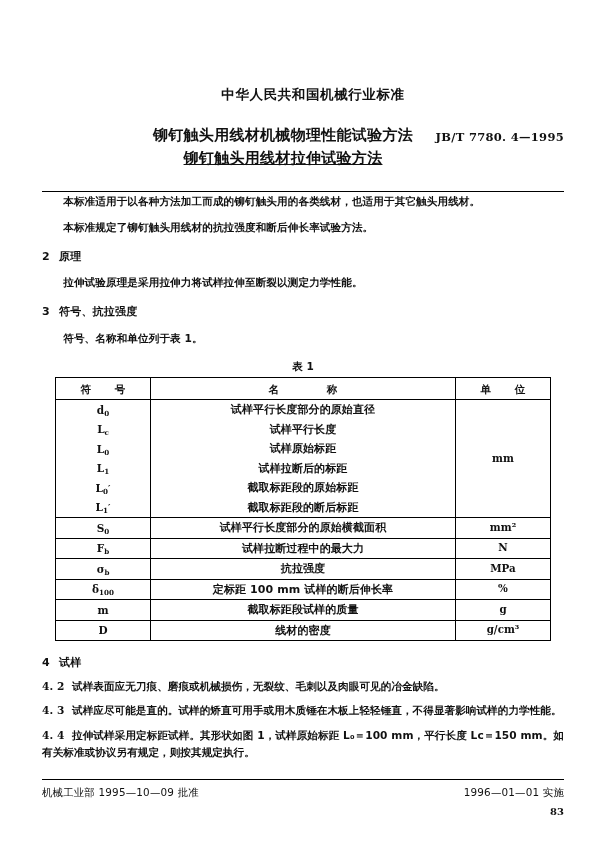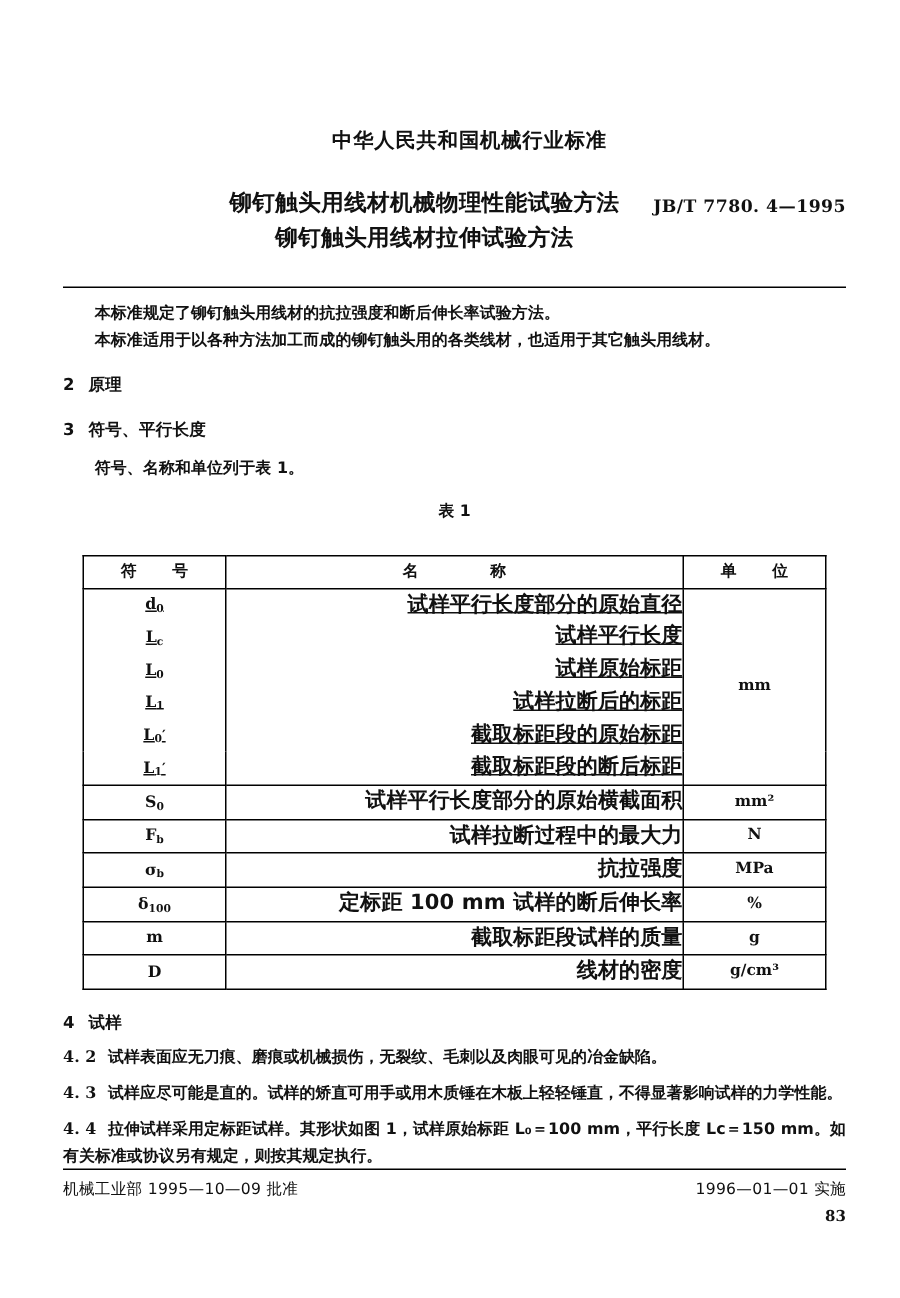--- a/index.html
+++ b/index.html
@@ -45,20 +45,21 @@
   .doc-title {
     text-align: center;
     font-size: 15px;
     font-weight: bold;
     line-height: 1.5;
     letter-spacing: 0.3px;
     padding: 0 120px 0 60px;
   }
   .doc-title .line2 {
     display: block;
+    text-decoration: underline;
   }
   .std-number {
     position: absolute;
     right: 36px;
     top: 6px;
     font-size: 11.5px;
     font-weight: bold;
     font-family: "DejaVu Serif", "Liberation Serif", serif;
     letter-spacing: 0.3px;
     white-space: nowrap;
@@ -109,21 +110,21 @@
     min-width: 30px;
     font-family: "DejaVu Serif", "Liberation Serif", serif;
   }
 
   
   .table-caption {
     text-align: center;
     font-size: 10.5px;
     font-weight: bold;
     margin-top: 12px;
-    margin-bottom: 21px;
+    margin-bottom: 3px;
   }
   table.spec {
     border-collapse: collapse;
     width: 495px;
     margin: 0 auto;
     table-layout: fixed;
   }
   table.spec th, table.spec td {
     border: 1px solid #000000;
     padding: 0;
@@ -139,35 +140,34 @@
   .col-name { width: 305px; }
   .col-unit { width: 95px; }
 
   td.sym {
     text-align: center;
     font-size: 10.5px;
     height: 19.5px;
     font-family: "DejaVu Serif", "Liberation Serif", serif;
   }
   td.name {
-    text-align: right;
+    text-align: center;
     padding-left: 11px;
-    font-size: 14px;
+    font-size: 11px;
     height: 19.5px;
     letter-spacing: 0.1px;
   }
   td.unit {
     text-align: center;
     font-size: 10.3px;
     font-family: "DejaVu Serif", "Liberation Serif", serif;
   }
   tr.inner td.sym, tr.inner td.name {
     border-top: none;
     border-bottom: none;
-    text-decoration: underline;
   }
   tr.first-inner td.sym, tr.first-inner td.name {
     border-top: 1px solid #000000;
   }
   tr.last-inner td.sym, tr.last-inner td.name {
     border-bottom: 1px solid #000000;
   }
   sub { font-size: 0.68em; vertical-align: -0.25em; }
   .prime { font-size: 0.9em; }
 
@@ -214,29 +214,30 @@
         <span class="line2">铆钉触头用线材拉伸试验方法</span>
       </div>
       <div class="std-number">JB/T 7780. 4—1995</div>
     </div>
   </div>
 
   <div class="rule-top"></div>
 
   <div class="content">
 
+    <div class="para tight">本标准适用于以各种方法加工而成的铆钉触头用的各类线材，也适用于其它触头用线材。</div>
     <div class="para">本标准规定了铆钉触头用线材的抗拉强度和断后伸长率试验方法。</div>
-    <div class="para tight">本标准适用于以各种方法加工而成的铆钉触头用的各类线材，也适用于其它触头用线材。</div>
 
     <div class="sec-head">
       <span class="num">2</span><span>原理</span>
     </div>
+    <div class="para">拉伸试验原理是采用拉伸力将试样拉伸至断裂以测定力学性能。</div>
 
     <div class="sec-head">
-      <span class="num">3</span><span>符号、平行长度</span>
+      <span class="num">3</span><span>符号、抗拉强度</span>
     </div>
     <div class="para">符号、名称和单位列于表 1。</div>
 
     <div class="table-caption">表 1</div>
 
     <table class="spec">
       <colgroup>
         <col class="col-sym">
         <col class="col-name">
         <col class="col-unit">

